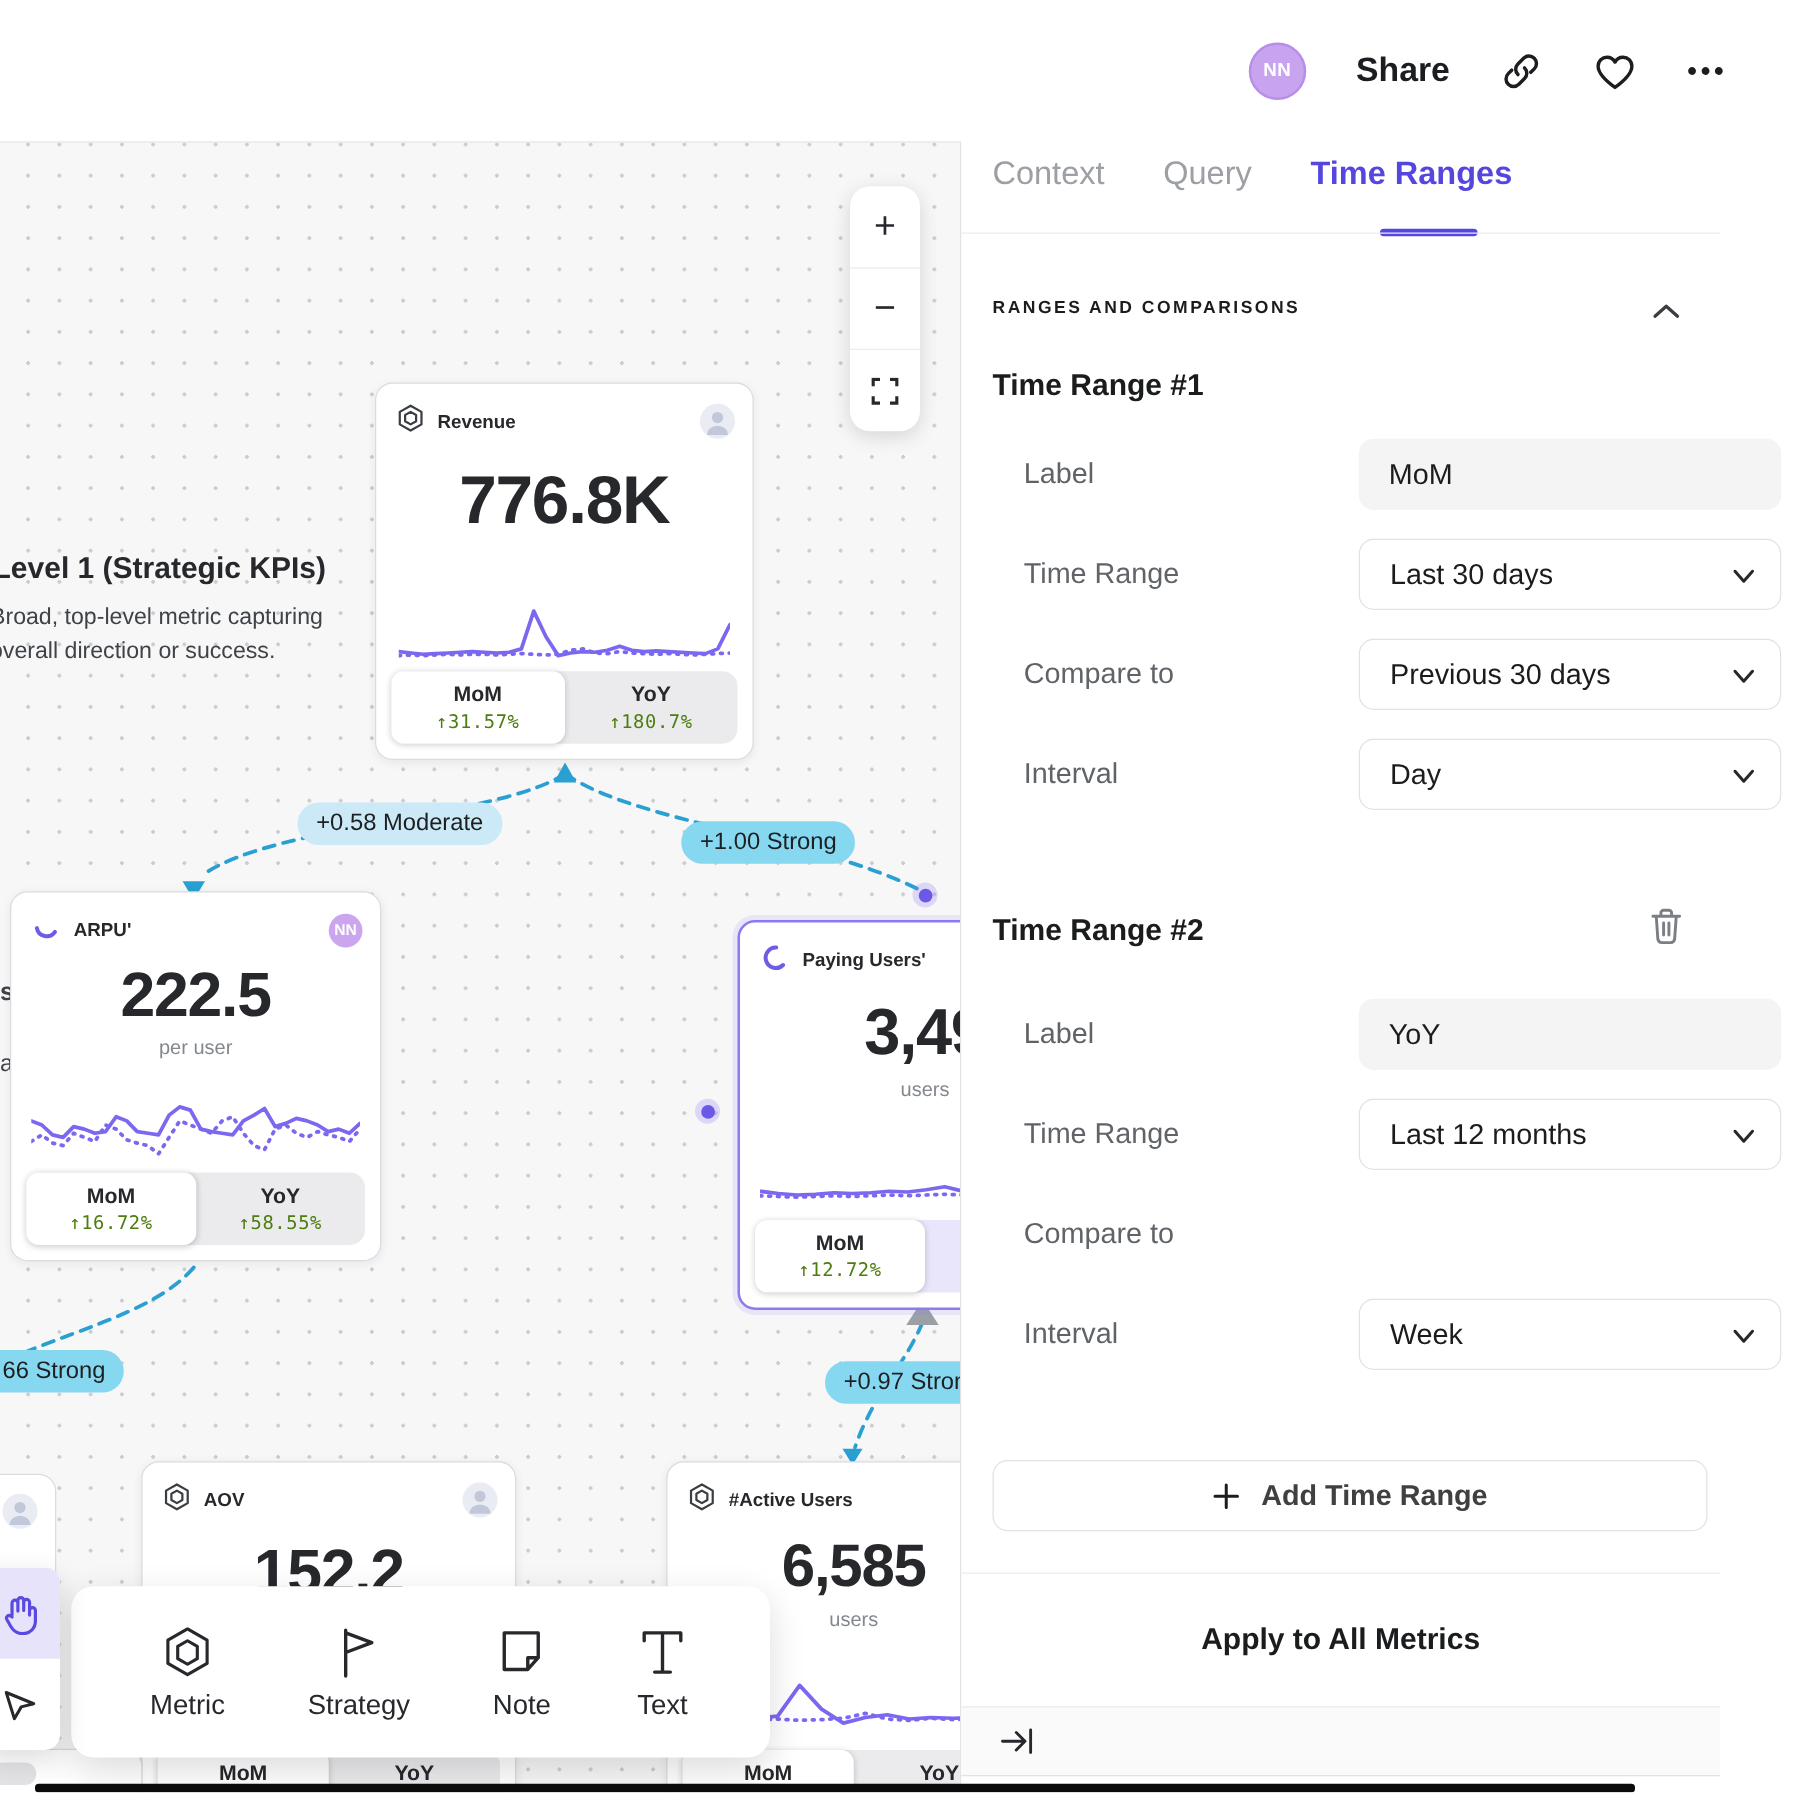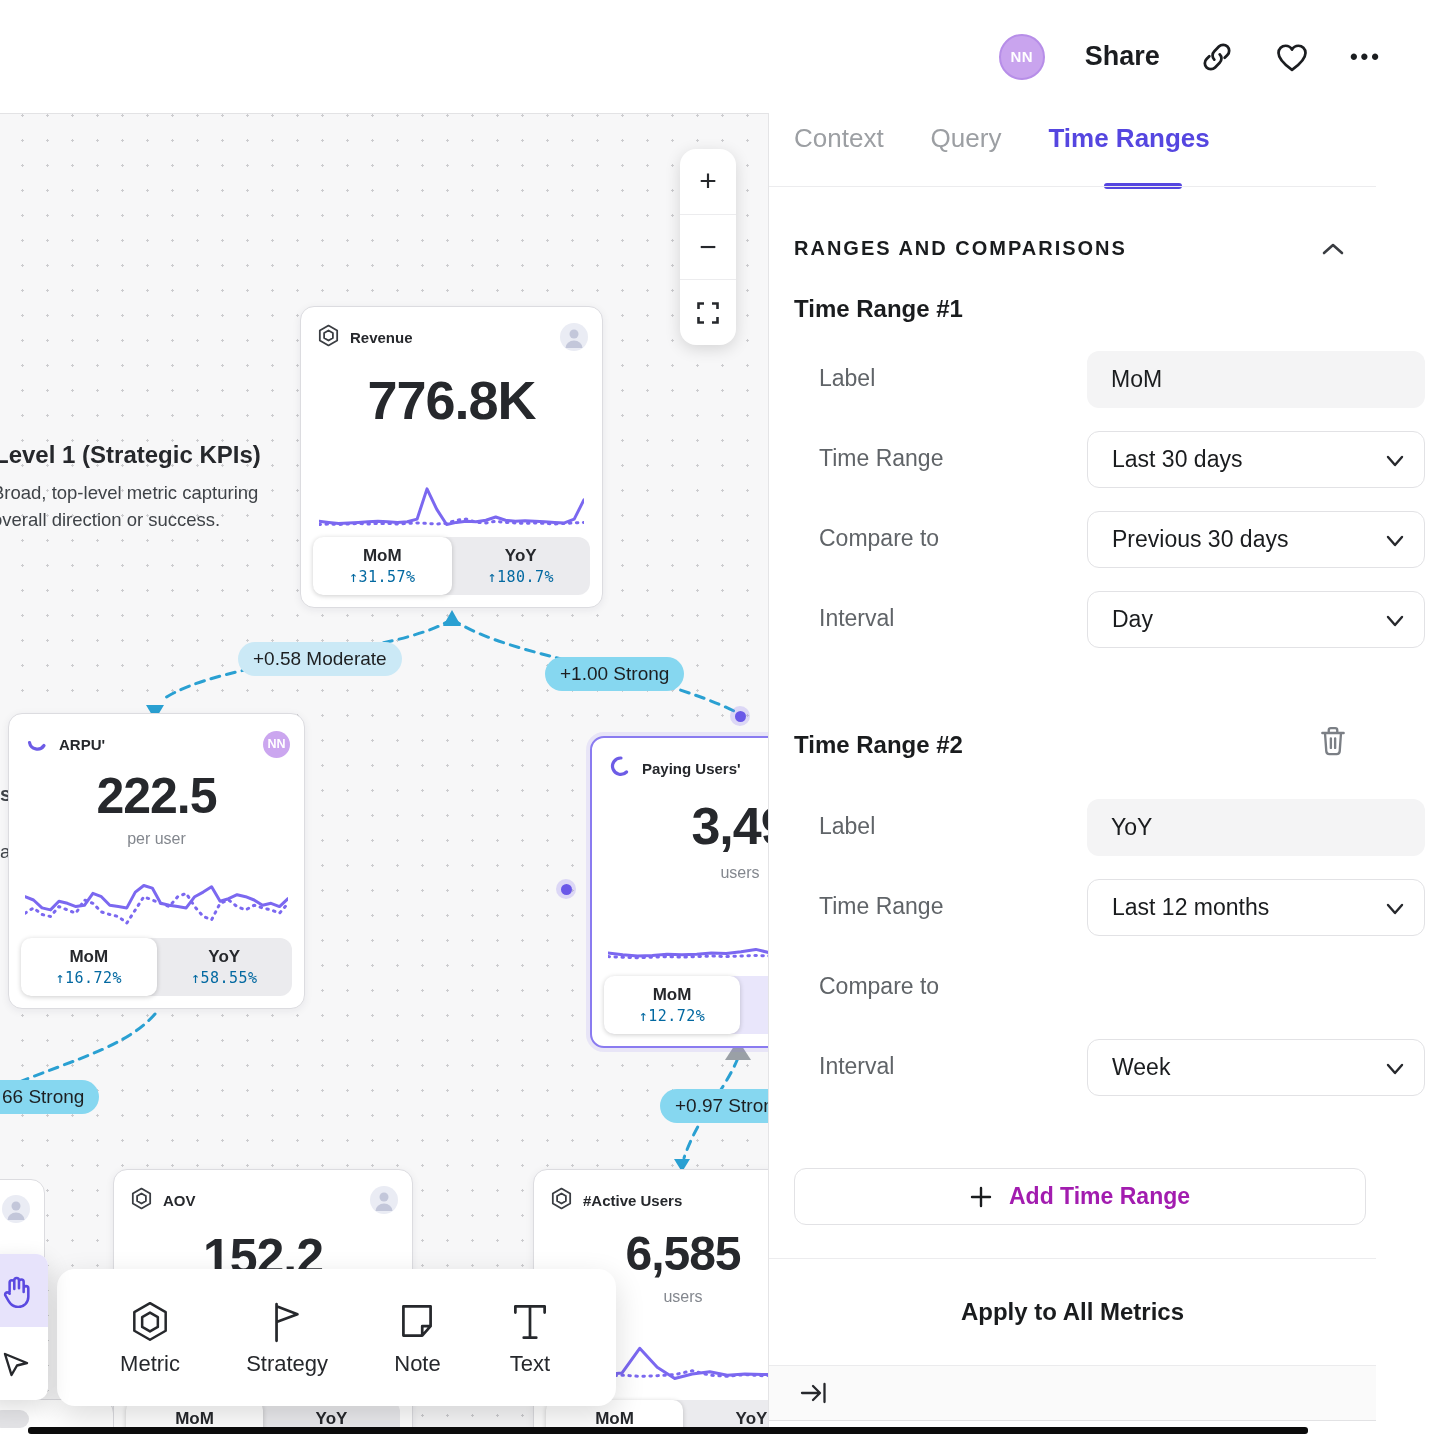--- a/index.html
+++ b/index.html
@@ -34,21 +34,21 @@
   .avatar-sm{width:28px;height:28px;border-radius:50%;background:#eaecf4;overflow:hidden;display:flex;align-items:center;justify-content:center;}
   .badge-nn{width:27px;height:27px;border-radius:50%;background:#cba6ef;color:#fff;font-size:12.5px;font-weight:700;
     display:flex;align-items:center;justify-content:center;}
   .big{position:absolute;left:0;right:0;text-align:center;font-weight:700;color:#26282c;letter-spacing:-1px;white-space:nowrap;}
   .unit{position:absolute;left:0;right:0;text-align:center;color:#83878e;font-size:16px;}
   .spark{position:absolute;}
   .toggle{position:absolute;left:12px;right:12px;bottom:12px;height:58px;background:#ebebee;border-radius:12px;display:flex;}
   .seg{flex:1;display:flex;flex-direction:column;align-items:center;justify-content:center;gap:2px;border-radius:10px;cursor:pointer;}
   .seg.on{background:#fff;box-shadow:0 1px 5px rgba(0,0,0,.2);}
   .seg-label{font-size:17px;font-weight:700;color:#26282c;}
-  .seg-pct{font-family:"DejaVu Sans Mono",monospace;font-size:15px;color:#0369a1;letter-spacing:.5px;min-height:18px;}
+  .seg-pct{font-family:"DejaVu Sans Mono",monospace;font-size:15px;color:#4d7c0f;letter-spacing:.5px;min-height:18px;}
 
   .edge-badge{position:absolute;z-index:6;background:#cbe9f6;border-radius:18px;padding:6px 15px;
     font-size:19px;color:#1d1f21;font-weight:500;white-space:nowrap;}
   .edge-badge.strong{background:#86d7f0;}
   .dot-handle{position:absolute;width:20px;height:20px;border-radius:50%;background:rgba(140,120,240,.25);z-index:7;
     display:flex;align-items:center;justify-content:center;}
   .dot-handle::after{content:"";width:11px;height:11px;border-radius:50%;background:#6a58e8;}
 
   
   #zoomctl{position:absolute;left:680px;top:35px;width:56px;height:196px;background:#fff;border-radius:16px;
@@ -69,32 +69,32 @@
   .fragcard{position:absolute;background:#fff;border:1px solid #dcdce0;border-radius:14px;z-index:5;}
   .fragpill{position:absolute;background:#e3e3e6;border-radius:9px;}
 
   
   #panel{position:absolute;left:768px;top:113px;width:608px;height:1321px;background:#fff;border-left:1px solid #e4e4e6;z-index:10;}
   .tabs{position:absolute;left:25px;top:10px;display:flex;gap:47px;align-items:baseline;}
   .tab{font-size:26px;color:#9c9fa3;cursor:pointer;}
   .tab.active{color:#5546e0;font-weight:600;}
   .tab-underline{position:absolute;left:335px;top:70px;width:78px;height:6px;border-radius:3px;background:#5546e0;}
   .hline{position:absolute;left:0;right:0;height:1px;background:#ececee;}
-  .section-hdr{position:absolute;left:25px;top:124px;font-size:20px;font-weight:700;letter-spacing:2px;color:#1a1c1e;}
+  .section-hdr{position:absolute;left:25px;top:124px;font-size:14px;font-weight:700;letter-spacing:2px;color:#1a1c1e;}
   .section-chevron{position:absolute;right:30px;top:126px;cursor:pointer;}
   .tr-title{position:absolute;left:25px;font-size:24px;font-weight:700;color:#1a1c1e;}
   .row-label{position:absolute;left:50px;font-size:23px;color:#606468;}
   .ctl{position:absolute;left:318px;width:338px;height:57px;border-radius:12px;display:flex;align-items:center;
     padding:0 20px 0 24px;font-size:23px;color:#1a1c1e;}
   .ctl.input{background:#f4f4f5;}
   .ctl.select{background:#fff;border:1.5px solid #e2e2e5;font-weight:500;cursor:pointer;}
   .ctl .chev{margin-left:auto;}
   .trash{position:absolute;right:28px;cursor:pointer;}
   .add-btn{position:absolute;left:25px;right:10px;top:1055px;height:57px;border:1.5px solid #e2e2e5;border-radius:12px;
-    display:flex;align-items:center;justify-content:center;gap:17px;font-size:23px;font-weight:600;color:#a21caf;cursor:pointer;background:#fff;}
+    display:flex;align-items:center;justify-content:center;gap:17px;font-size:23px;font-weight:600;color:#404040;cursor:pointer;background:#fff;}
   .apply-btn{position:absolute;left:0;right:0;top:1185px;text-align:center;font-size:24px;font-weight:600;color:#1a1c1e;cursor:pointer;}
   .panel-bottom{position:absolute;left:0;right:0;top:1252px;height:56px;background:#fafafa;
     border-top:1px solid #ebebed;border-bottom:1px solid #e2e2e4;display:flex;align-items:center;padding-left:30px;}
 
   #dockbar{position:absolute;left:28px;top:1427px;width:1280px;height:7px;background:#0b0b0b;border-radius:3px;z-index:60;}
 </style>
 </head>
 <body>
 
 <div id="app">

